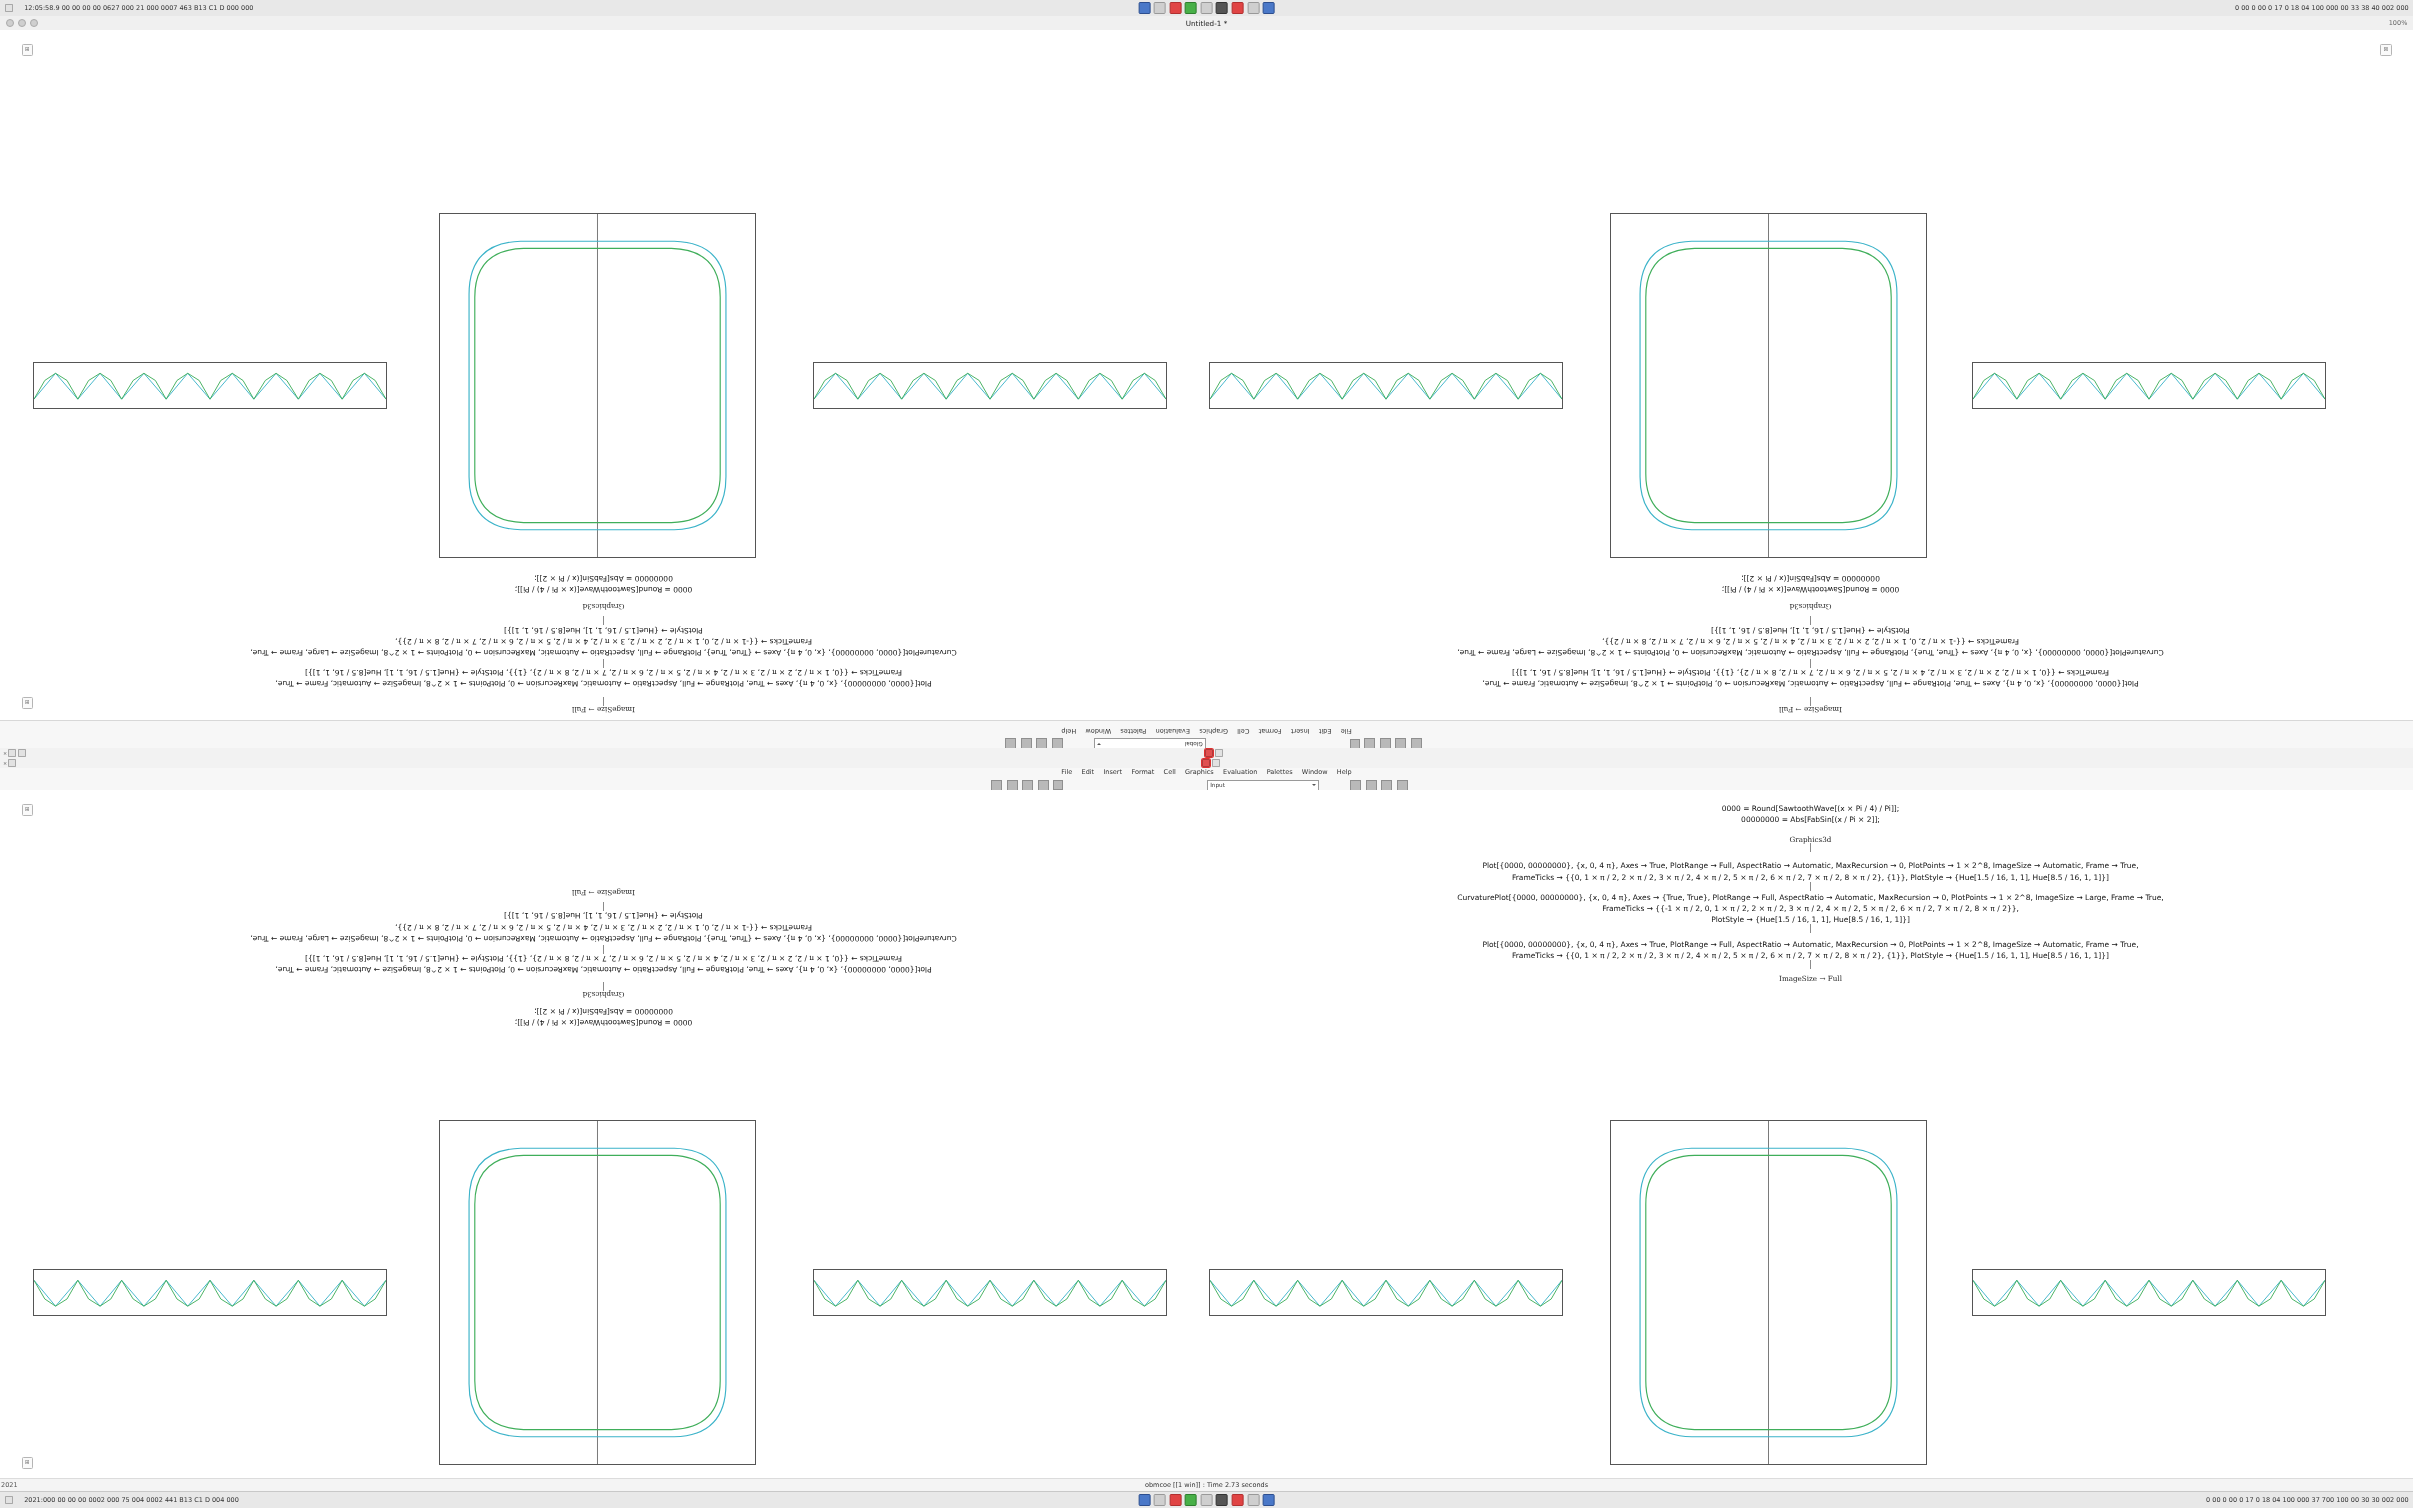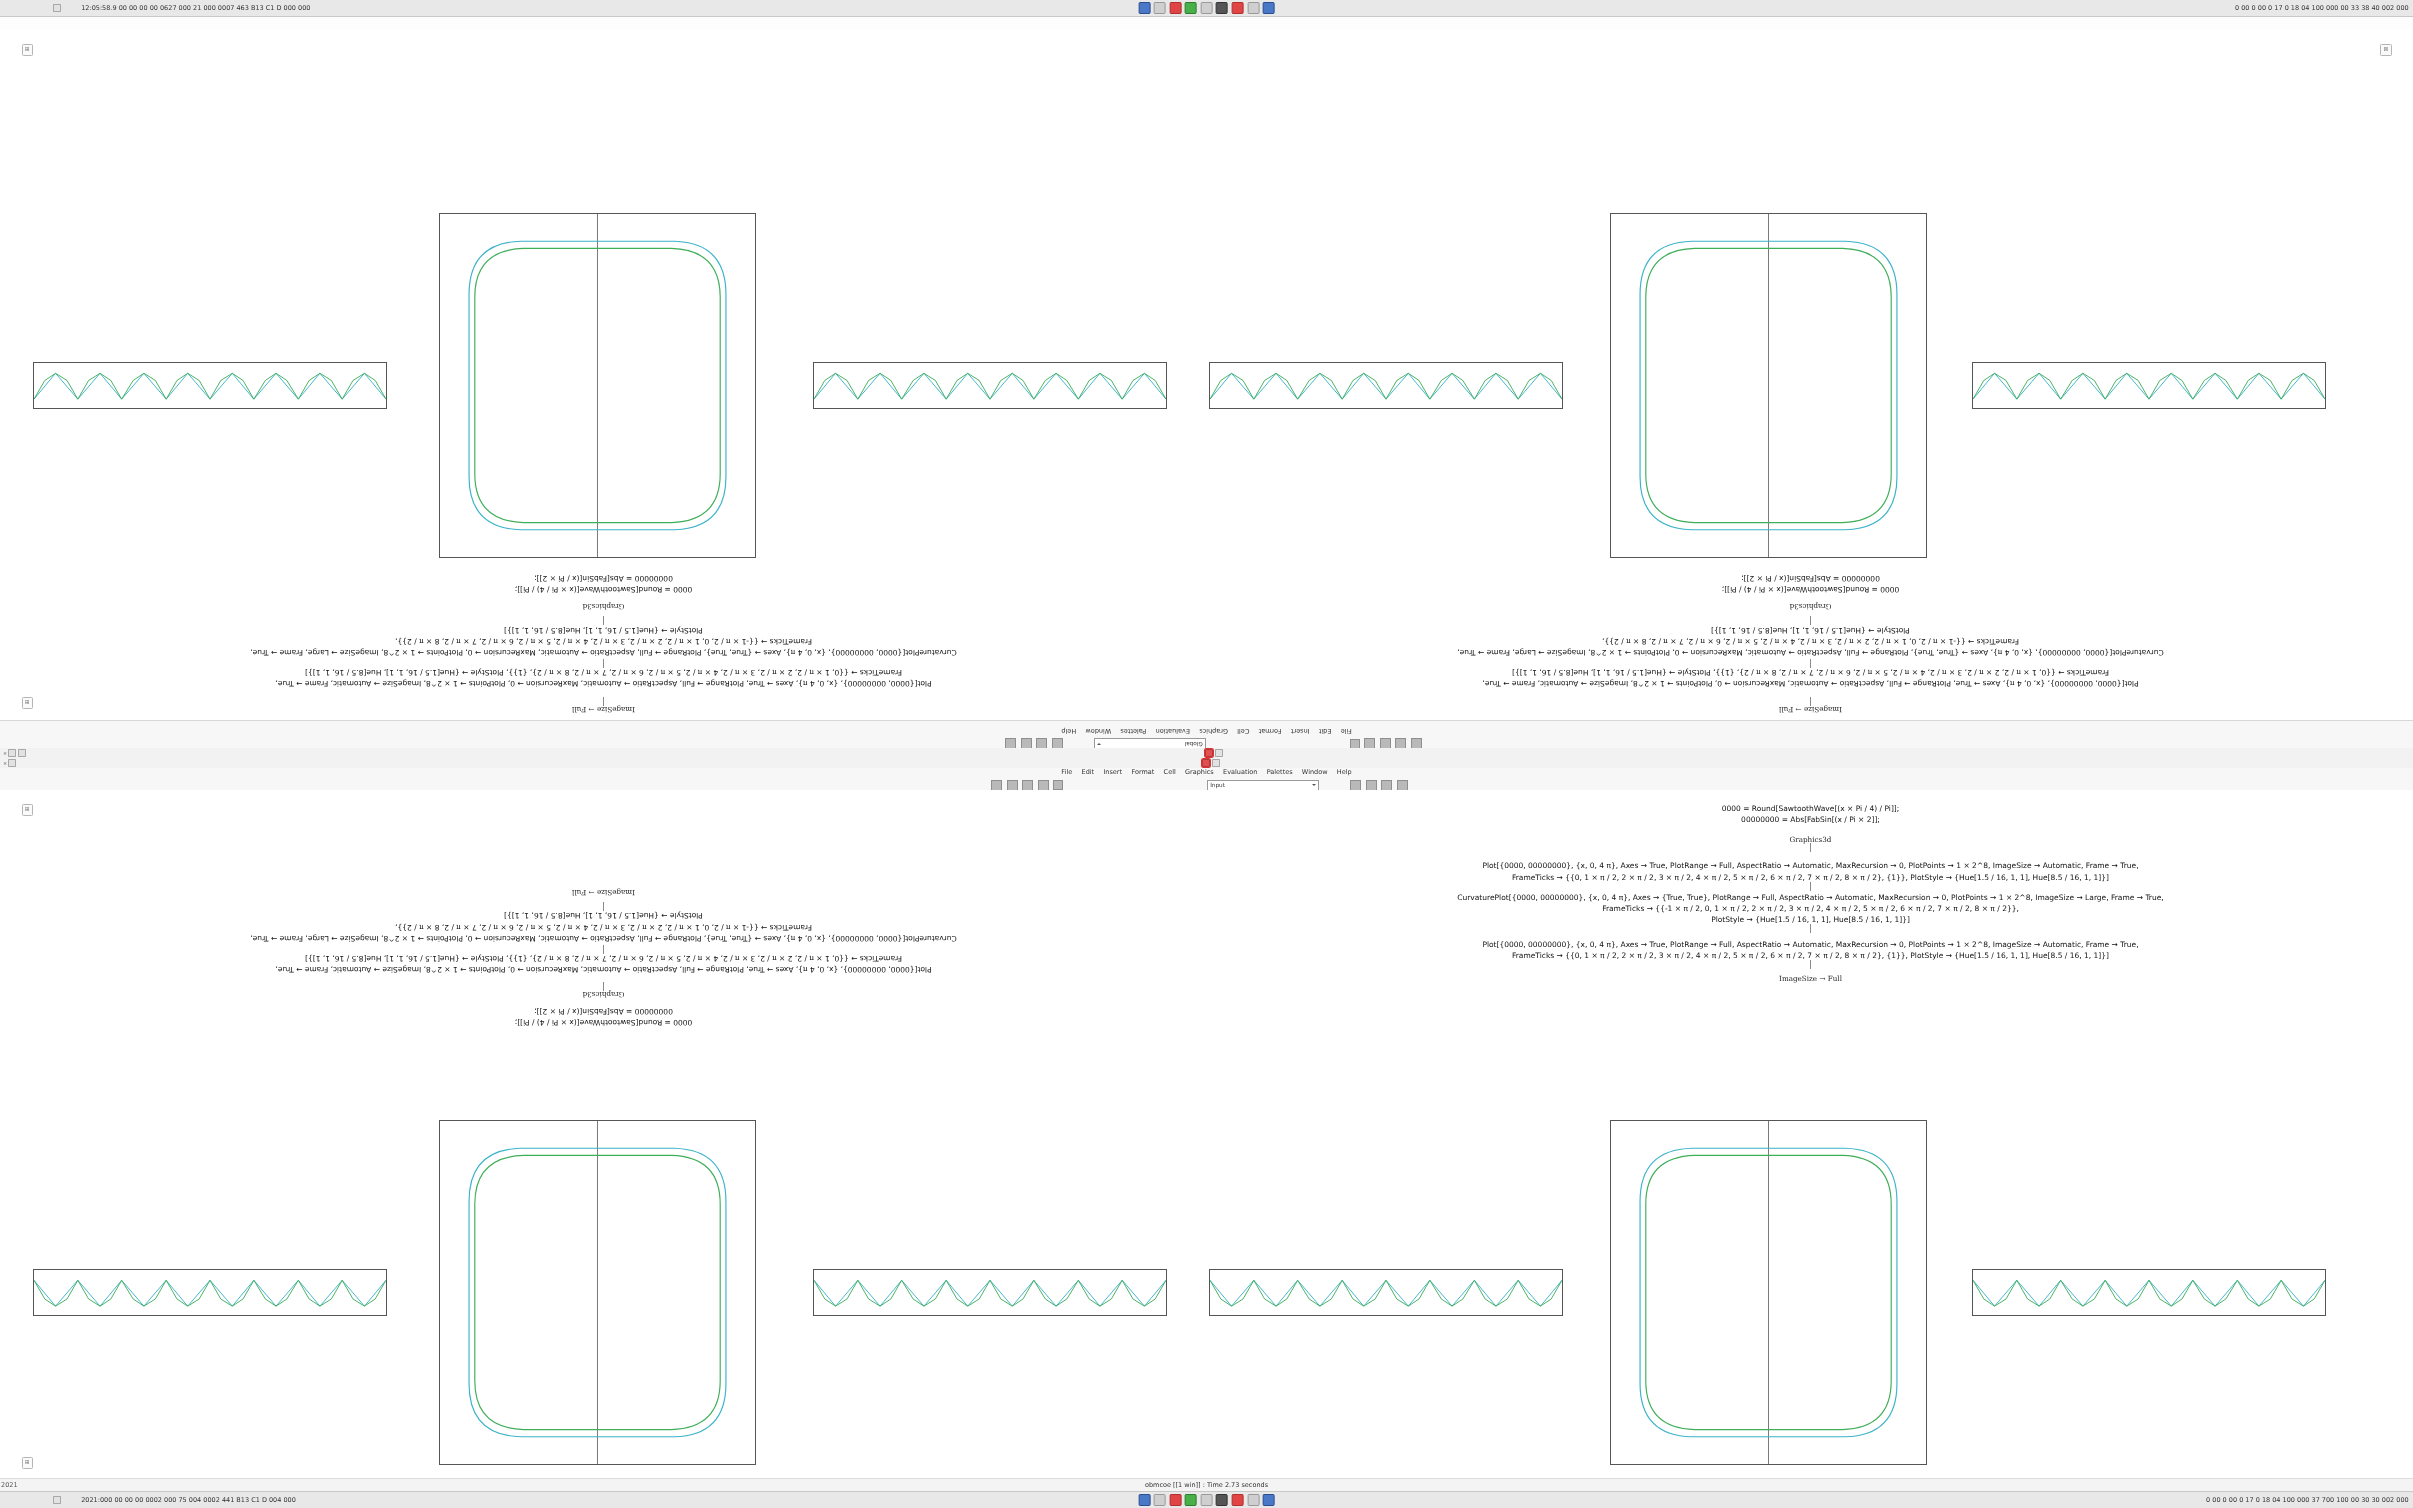--- a/index.html
+++ b/index.html
@@ -3,21 +3,21 @@
 <meta charset="utf-8">
 <style>
   html,body{margin:0;padding:0;background:#ffffff;}
   body{width:2413px;height:1508px;overflow:hidden;font-family:"DejaVu Sans",sans-serif;color:#111;}
   .app{position:relative;width:2413px;height:1508px;background:#fdfdfd;}
 
   
   .osbar{position:absolute;left:0;width:2413px;height:16px;background:#e8e8e8;border-bottom:0.7px solid #c8c8c8;font-size:6.5px;display:flex;align-items:center;}
   .osbar.top{top:0;}
   .osbar.bottom{bottom:0;border-bottom:none;border-top:0.7px solid #c8c8c8;}
-  .osbar .left{padding-left:4.3px;display:flex;align-items:flex-start;gap:19px;white-space:nowrap;color:#333;margin-left:48px;}
+  .osbar .left{padding-left:4.3px;display:flex;align-items:flex-start;gap:10px;white-space:nowrap;color:#333;}
   .osbar .center{position:absolute;left:50%;transform:translateX(-50%);display:flex;align-items:center;gap:3.6px;}
   .osbar .right{position:absolute;right:4.3px;display:flex;align-items:center;gap:5.7px;white-space:nowrap;color:#333;}
   .tray{width:10px;height:10px;border-radius:1.4px;border:0.7px solid #999;background:#dcdcdc;}
   .tray.red{background:#e04444;border-color:#b03030;}
   .tray.green{background:#48b048;border-color:#2e7d2e;}
   .tray.blue{background:#4a78c8;border-color:#2d4e8e;}
   .tray.grey{background:#cfcfcf;}
   .tray.dark{background:#555;border-color:#333;}
 
   
@@ -80,20 +80,29 @@
       <span class="tray dark"></span>
       <span class="tray red"></span>
       <span class="tray grey"></span>
       <span class="tray blue"></span>
     </div>
     <div class="right">
       <span>0 00 0 00 0 17 0 18  04  100 000  00   33   38  40 002 000</span>
     </div>
   </div>
 
+  <div class="winbar" style="top:16px;">
+    <div class="dots">
+      <span class="dot"></span>
+      <span class="dot"></span>
+      <span class="dot"></span>
+    </div>
+    <div>Untitled-1 *</div>
+    <div class="right">100%</div>
+  </div>
 
   <div class="pane top">
     <div class="corner tl">⊞</div>
     <div class="corner tr">⊠</div>
     <div class="corner bl">⊞</div>
 
     <div class="plotrow" style="top:183px;">
 
       <div style="margin-left:33px;">
         <div class="sq" style="width:352px;height:45px;">

